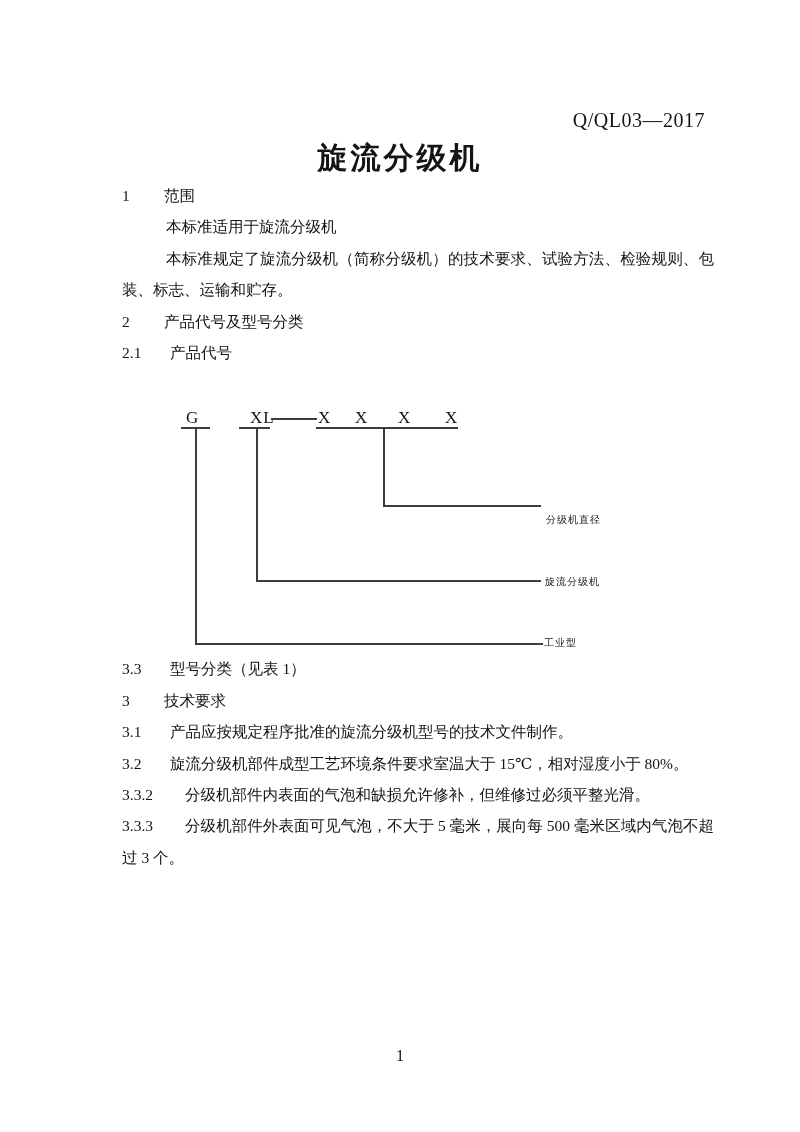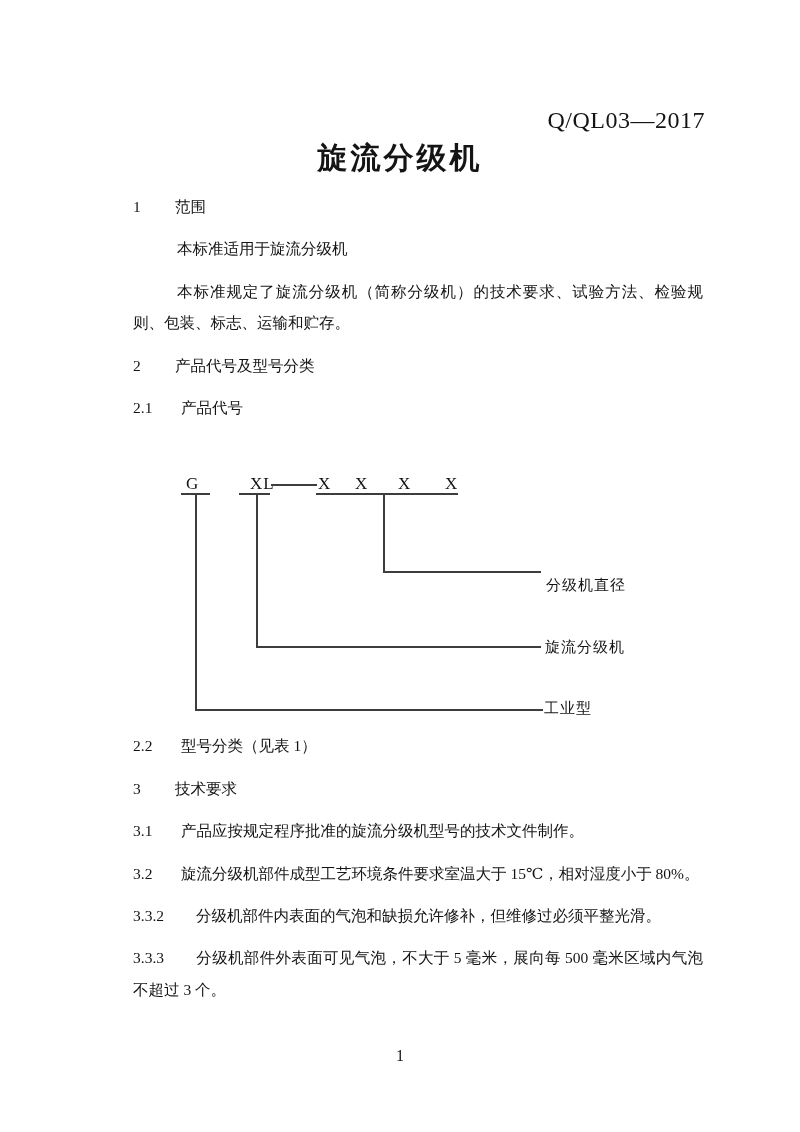--- a/index.html
+++ b/index.html
@@ -10,21 +10,21 @@
     background: #ffffff;
     color: #141414;
     font-family: "Liberation Serif", "DejaVu Serif", serif;
     overflow: hidden;
     margin: 0 auto;
   }
   .doc-code {
     position: absolute;
     top: 107px;
     right: 95px;
-    font-size: 24px;
+    font-size: 20px;
     line-height: 26px;
     letter-spacing: 0.5px;
   }
   .title {
     position: absolute;
     top: 141px;
     left: 0;
     width: 800px;
     margin: 0;
     text-align: center;
@@ -34,21 +34,21 @@
     letter-spacing: 3px;
   }
   .content {
     position: absolute;
     top: 180px;
     left: 122px;
     width: 592px;
     font-size: 15.5px;
     line-height: 31.4px;
   }
-  .content p { margin: 11px; padding: 0; }
+  .content p { margin: 0; padding: 0; }
   .para { text-align: justify; }
   .indent { text-indent: 44px; }
   .num { display: inline-block; }
   .num.w1 { width: 42px; }
   .num.w2 { width: 48px; }
   .num.w3 { width: 63px; }
 
   
   .diagram {
     position: relative;
@@ -58,21 +58,21 @@
     font-size: 15px;
   }
   .code-letter {
     position: absolute;
     top: 40px;
     font-size: 17px;
     line-height: 19px;
     letter-spacing: 1px;
   }
   .dline { position: absolute; background: #3d3d3d; }
-  .dlbl { position: absolute; font-size: 15px; line-height: 17px; letter-spacing: 1px; }
+  .dlbl { position: absolute; font-size: 10px; line-height: 17px; letter-spacing: 1px; }
 
   .page-number {
     position: absolute;
     top: 1046px;
     left: 0;
     width: 800px;
     text-align: center;
     font-size: 16px;
     line-height: 20px;
   }
@@ -125,21 +125,21 @@
       <div class="dline" style="left:383px; top:137px; width:158px; height:1.5px"></div>
       <div class="dline" style="left:256px; top:212px; width:285px; height:1.5px"></div>
       <div class="dline" style="left:195px; top:275px; width:348px; height:1.5px"></div>
 
       <span class="dlbl" style="left:546px; top:143px">分级机直径</span>
       <span class="dlbl" style="left:545px; top:205px">旋流分级机</span>
       <span class="dlbl" style="left:544px; top:266px">工业型</span>
     </div>
 
     <p class="para">
-      <span class="num w2">2.2</span><span>型号分类（见表 1）</span>
+      <span class="num w2">3.3</span><span>型号分类（见表 1）</span>
     </p>
 
     <p class="para">
       <span class="num w1">3</span><span>技术要求</span>
     </p>
 
     <p class="para">
       <span class="num w2">3.1</span><span>产品应按规定程序批准的旋流分级机型号的技术文件制作。</span>
     </p>
 

